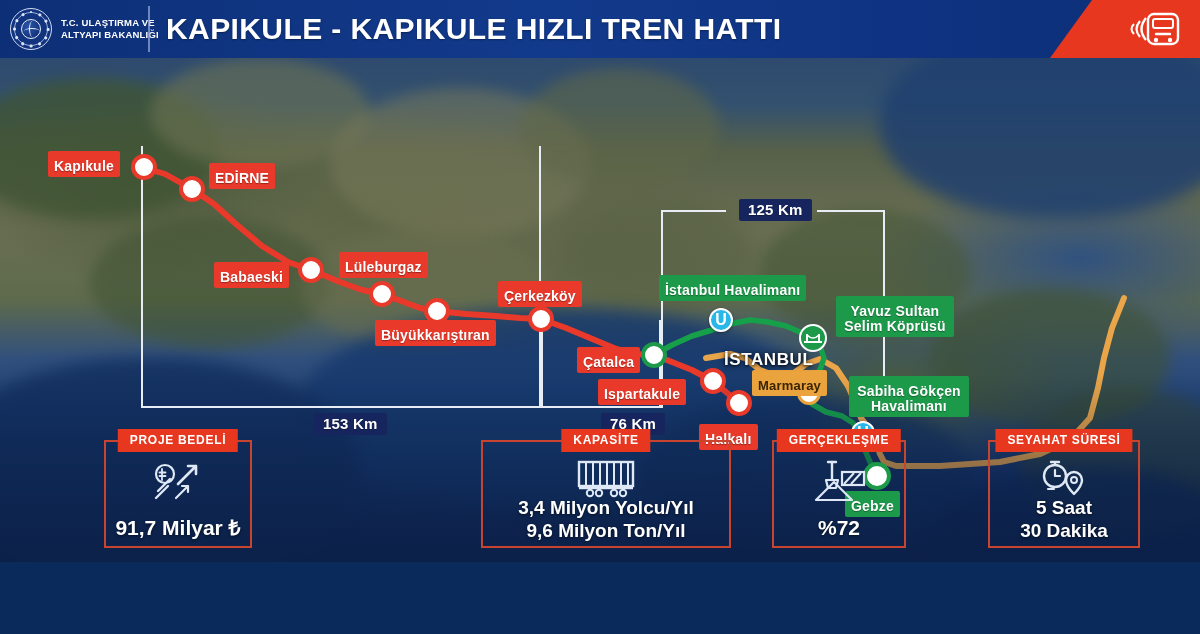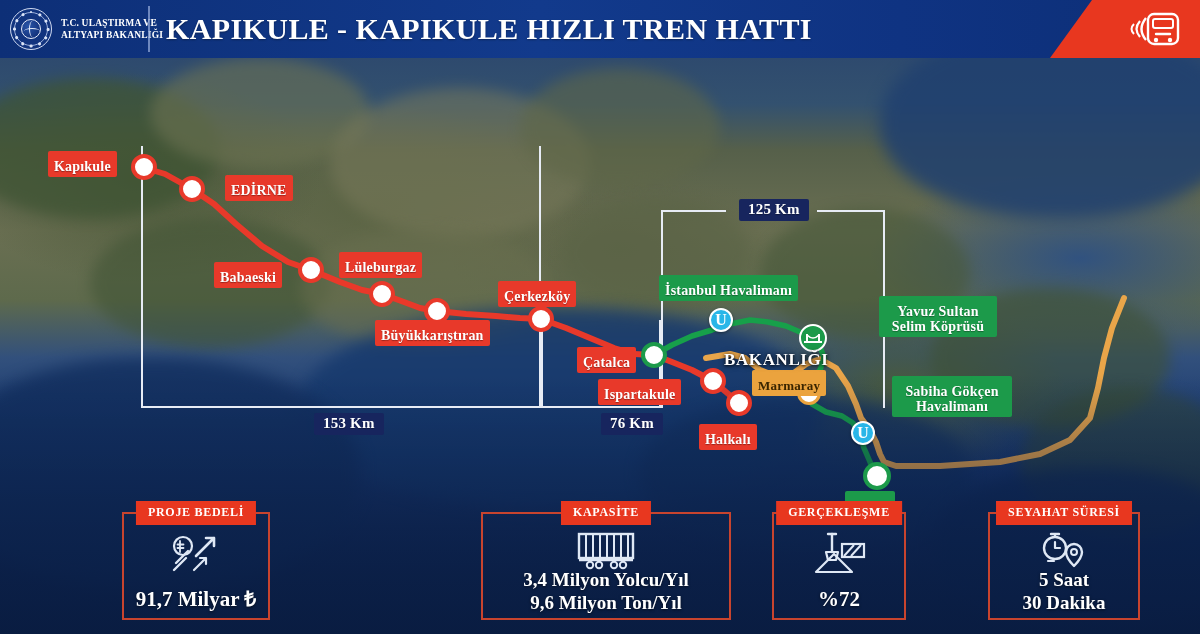--- a/index.html
+++ b/index.html
@@ -2,21 +2,21 @@
 <html><head>
 <meta charset="utf-8">
 <style>
   * { box-sizing: border-box; margin: 0; padding: 0; }
   html, body {
     width: 1200px; height: 634px;
     background: #0b2a5c;
     font-family: "Liberation Sans", sans-serif;
     overflow: hidden;
   }
-  #app { position: relative; width: 1200px; height: 634px; overflow: hidden; font-family: Liberation Serif, serif; }
+  #app { position: relative; width: 1200px; height: 562px; overflow: hidden; }
 
   
   .header {
     position: absolute; top: 0; left: 0; width: 1200px; height: 58px;
     background: linear-gradient(90deg,#0d2f77 0%, #123a8c 45%, #0f3382 75%, #0d2f77 100%);
     z-index: 40; overflow: hidden;
   }
   .brand { position: absolute; left: 10px; top: 8px; display: flex; align-items: center; gap: 9px; }
   .emblem { width: 42px; height: 42px; position: relative; }
   .emblem .ring {
@@ -90,21 +90,21 @@
     line-height: 15px; letter-spacing: .2px;
     text-shadow: 0 1px 1px rgba(0,0,0,.35);
     z-index: 20;
   }
   .lbl-red { background: #e8392a; }
   .lbl-green { background: #1c9a4a; }
   .lbl-orange { background: #eba33e; color:#3a2500; text-shadow:none; font-size:13px; }
   .lbl-navy { background: #17255e; font-size: 15px; padding: 3px 9px 4px 9px; }
   .lbl-plain { background: transparent; font-size: 17px; color:#fff;
                text-shadow: 0 1px 3px rgba(0,0,0,.85), 0 0 6px rgba(0,0,0,.6); letter-spacing:.6px; }
-  .lbl-c { text-align:center;margin-left:43px; }
+  .lbl-c { text-align:center; }
 
   .node { position: absolute; border-radius: 50%; z-index: 18; }
   .node-red { background: #ffffff; border: 4px solid #e8392a; }
   .node-green { background: #ffffff; border: 4px solid #1c9a4a; }
   .node-orange { background: #ffffff; border: 3px solid #eba33e; }
   .umark {
     position: absolute; border-radius: 50%; background: #29b6e8; border: 2px solid #ffffff;
     color: #fff; font-weight: bold; text-align: center; z-index: 19;
     box-shadow: 0 1px 3px rgba(0,0,0,.4);
   }
@@ -229,21 +229,21 @@
       <div class="bk-line" style="right:0;top:0;width:2px;height:88px;"></div>
       <div class="bk-line" style="left:0;bottom:0;width:120px;height:2px;"></div>
     </div>
 
     <div class="mapdim"></div>
 
     <div class="node node-red" style="left:131px;top:96px;width:26px;height:26px;"></div>
     <div class="lbl lbl-red" style="left:48px;top:93px;">Kapıkule</div>
 
     <div class="node node-red" style="left:179px;top:118px;width:26px;height:26px;"></div>
-    <div class="lbl lbl-red" style="left:209px;top:117px;margin-left:16px;">EDİRNE</div>
+    <div class="lbl lbl-red" style="left:209px;top:105px;">EDİRNE</div>
 
     <div class="node node-red" style="left:298px;top:199px;width:26px;height:26px;"></div>
     <div class="lbl lbl-red" style="left:214px;top:204px;">Babaeski</div>
 
     <div class="node node-red" style="left:369px;top:223px;width:26px;height:26px;"></div>
     <div class="lbl lbl-red" style="left:339px;top:194px;">Lüleburgaz</div>
 
     <div class="node node-red" style="left:424px;top:240px;width:26px;height:26px;"></div>
     <div class="lbl lbl-red" style="left:375px;top:262px;">Büyükkarıştıran</div>
 
@@ -273,30 +273,30 @@
       </svg>
     </div>
     <div class="lbl lbl-green lbl-c" style="left:836px;top:238px;width:118px;white-space:normal;"><span>Yavuz Sultan Selim Köprüsü</span></div>
 
     <div class="umark" style="left:851px;top:363px;width:24px;height:24px;font-size:16px;line-height:20px;">U</div>
     <div class="lbl lbl-green lbl-c" style="left:849px;top:318px;width:120px;white-space:normal;"><span>Sabiha Gökçen Havalimanı</span></div>
 
     <div class="node node-green" style="left:863px;top:404px;width:28px;height:28px;"></div>
     <div class="lbl lbl-green" style="left:845px;top:433px;">Gebze</div>
 
-    <div class="lbl lbl-plain" style="left:718px;top:286px;">BAKANLIĞI</div>
+    <div class="lbl lbl-plain" style="left:718px;top:286px;">İSTANBUL</div>
 
     <div class="lbl lbl-navy" style="left:739px;top:141px;">125 Km</div>
     <div class="lbl lbl-navy" style="left:314px;top:355px;">153 Km</div>
     <div class="lbl lbl-navy" style="left:601px;top:355px;">76 Km</div>
   </div>
 
   <div class="stats">
 
-    <div class="card" style="left:122px;top:8px;width:148px;padding-left:12px;">
+    <div class="card" style="left:104px;top:8px;width:148px;padding-left:12px;">
       <div class="cap">PROJE BEDELİ</div>
       <svg class="ico" width="60" height="50" viewBox="0 0 60 50">
         <circle cx="17" cy="16" r="9" fill="none" stroke="#dfe8f5" stroke-width="2.2"></circle>
         <path d="M14 11 v11 M11.5 14.5 h6 M11.5 18 h6" stroke="#dfe8f5" stroke-width="1.8" fill="none" stroke-linecap="round"></path>
         <path d="M30 26 L48 8 M40 8 h8 v8" stroke="#dfe8f5" stroke-width="2.6" fill="none" stroke-linecap="round" stroke-linejoin="round"></path>
         <path d="M10 33 L22 21 M8 40 L20 28" stroke="#dfe8f5" stroke-width="2.4" stroke-linecap="round"></path>
         <path d="M28 40 L40 28 M34 28 h6 v6" stroke="#dfe8f5" stroke-width="2.2" fill="none" stroke-linecap="round" stroke-linejoin="round"></path>
       </svg>
       <div class="val">91,7 Milyar ₺</div>
     </div>

